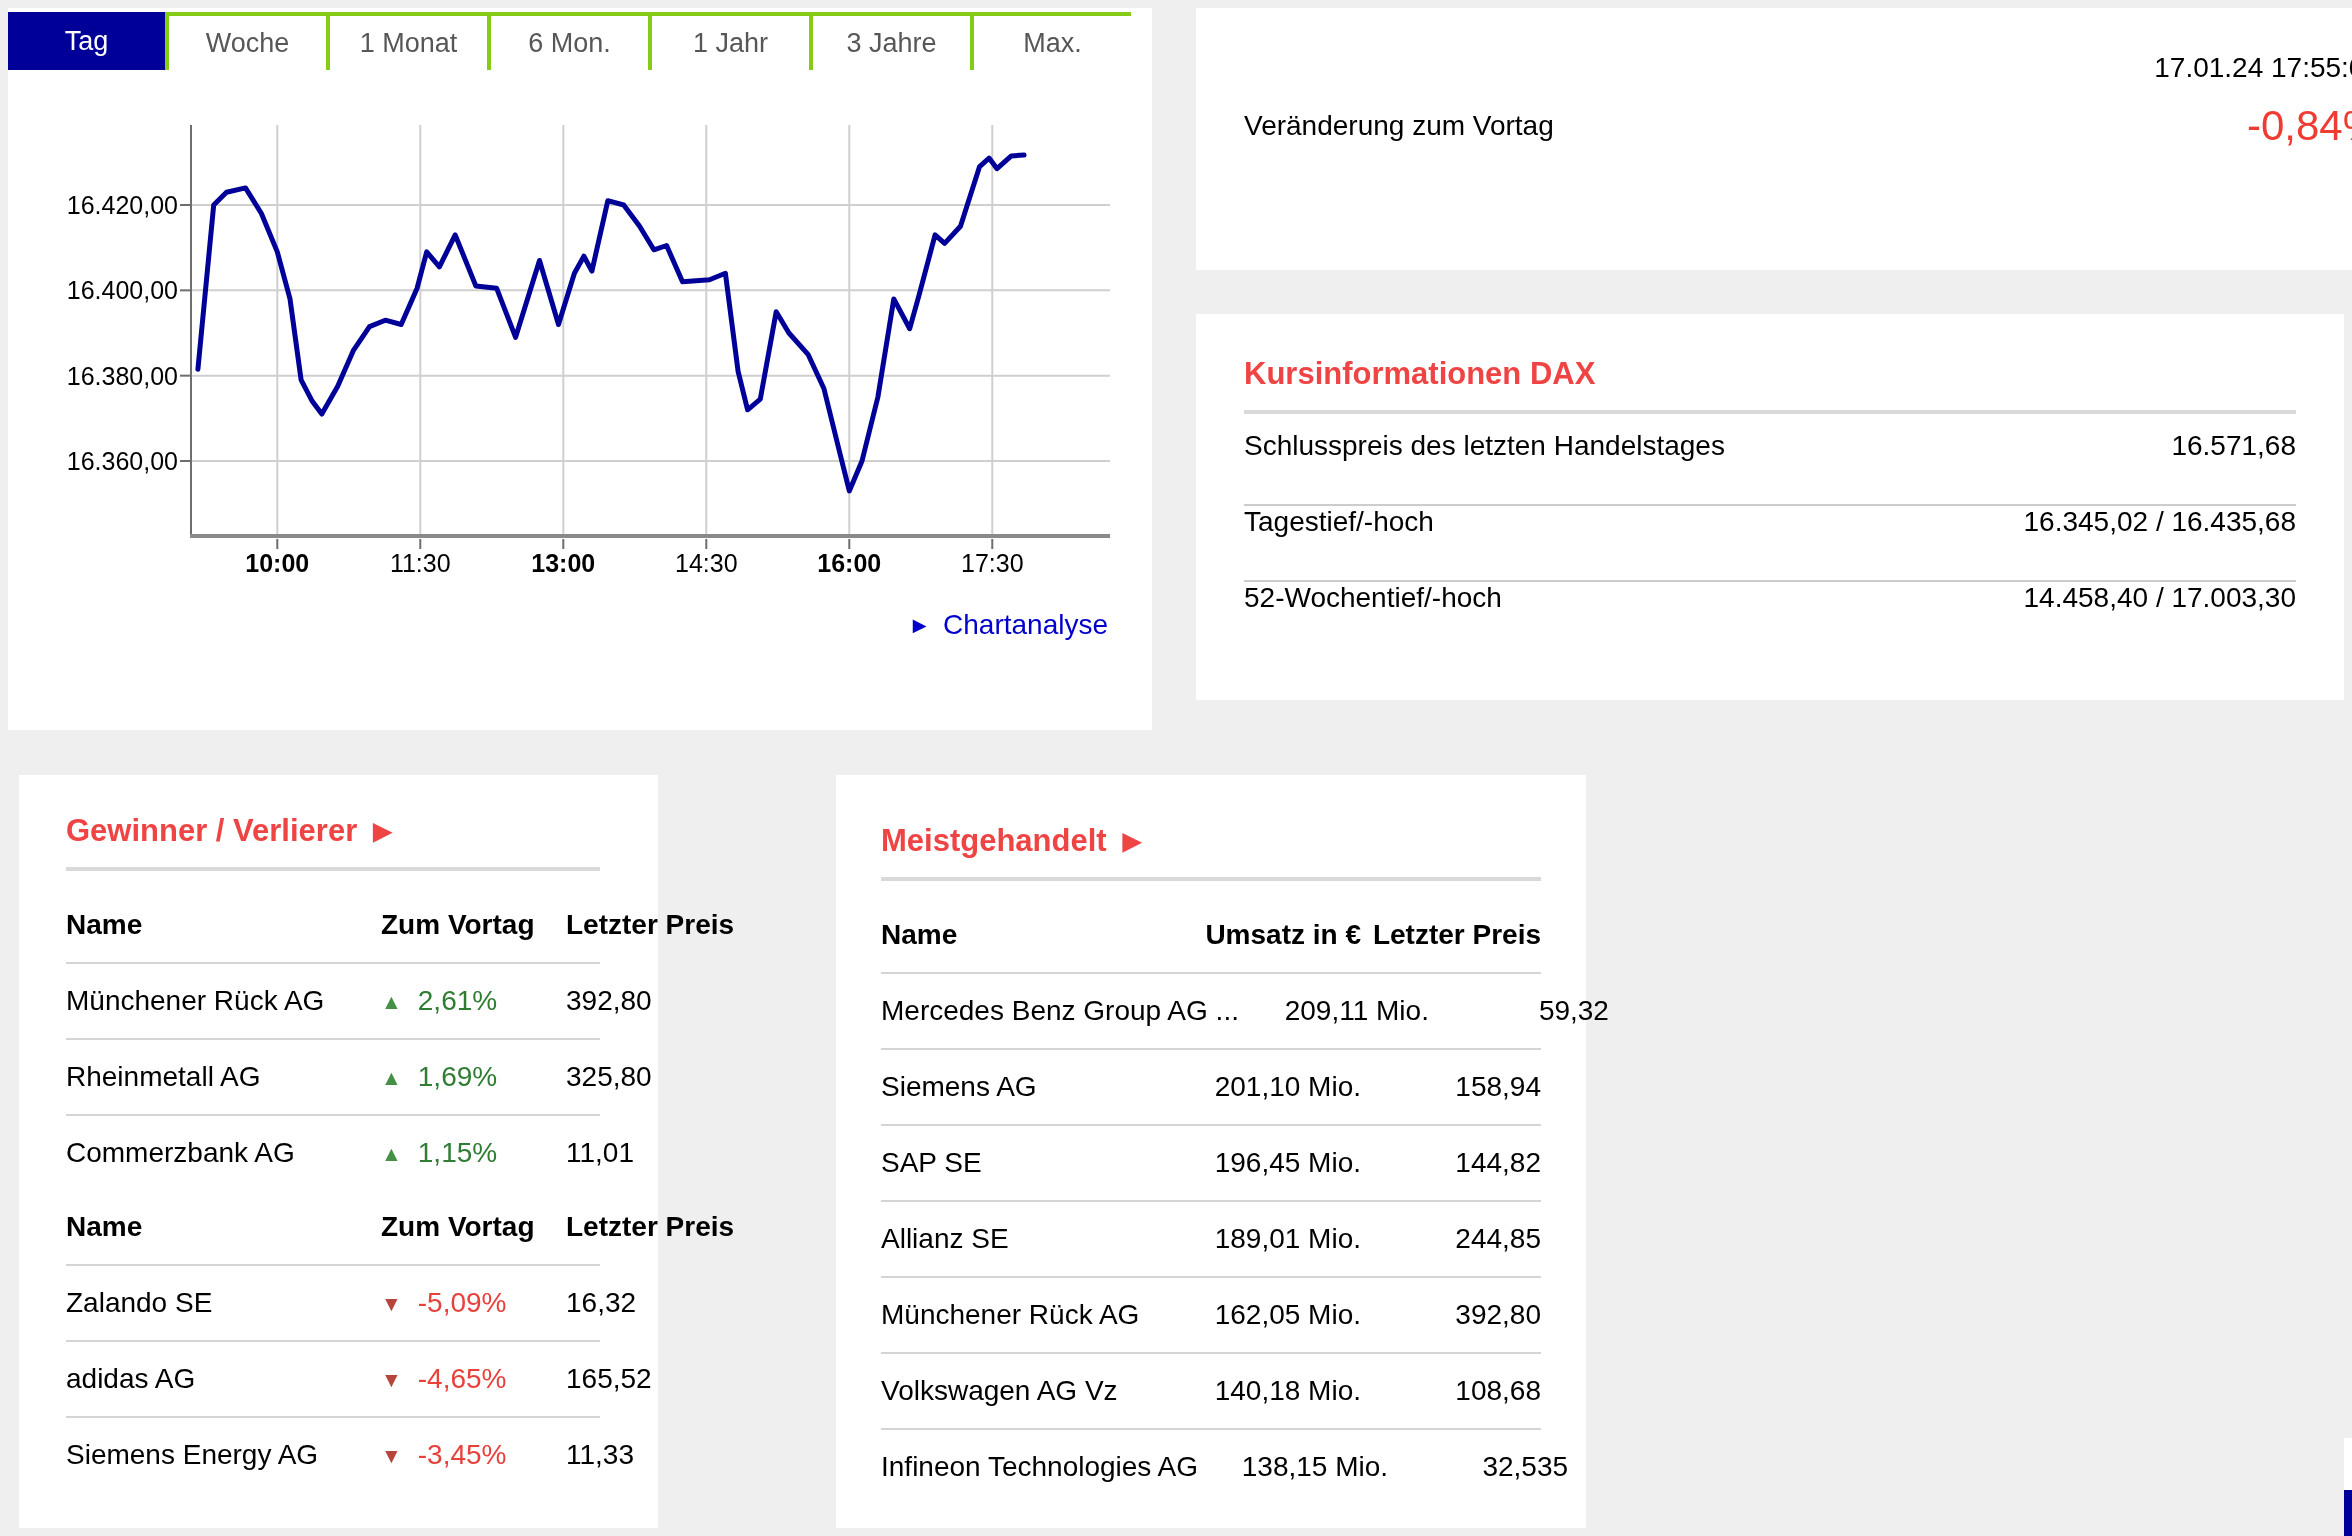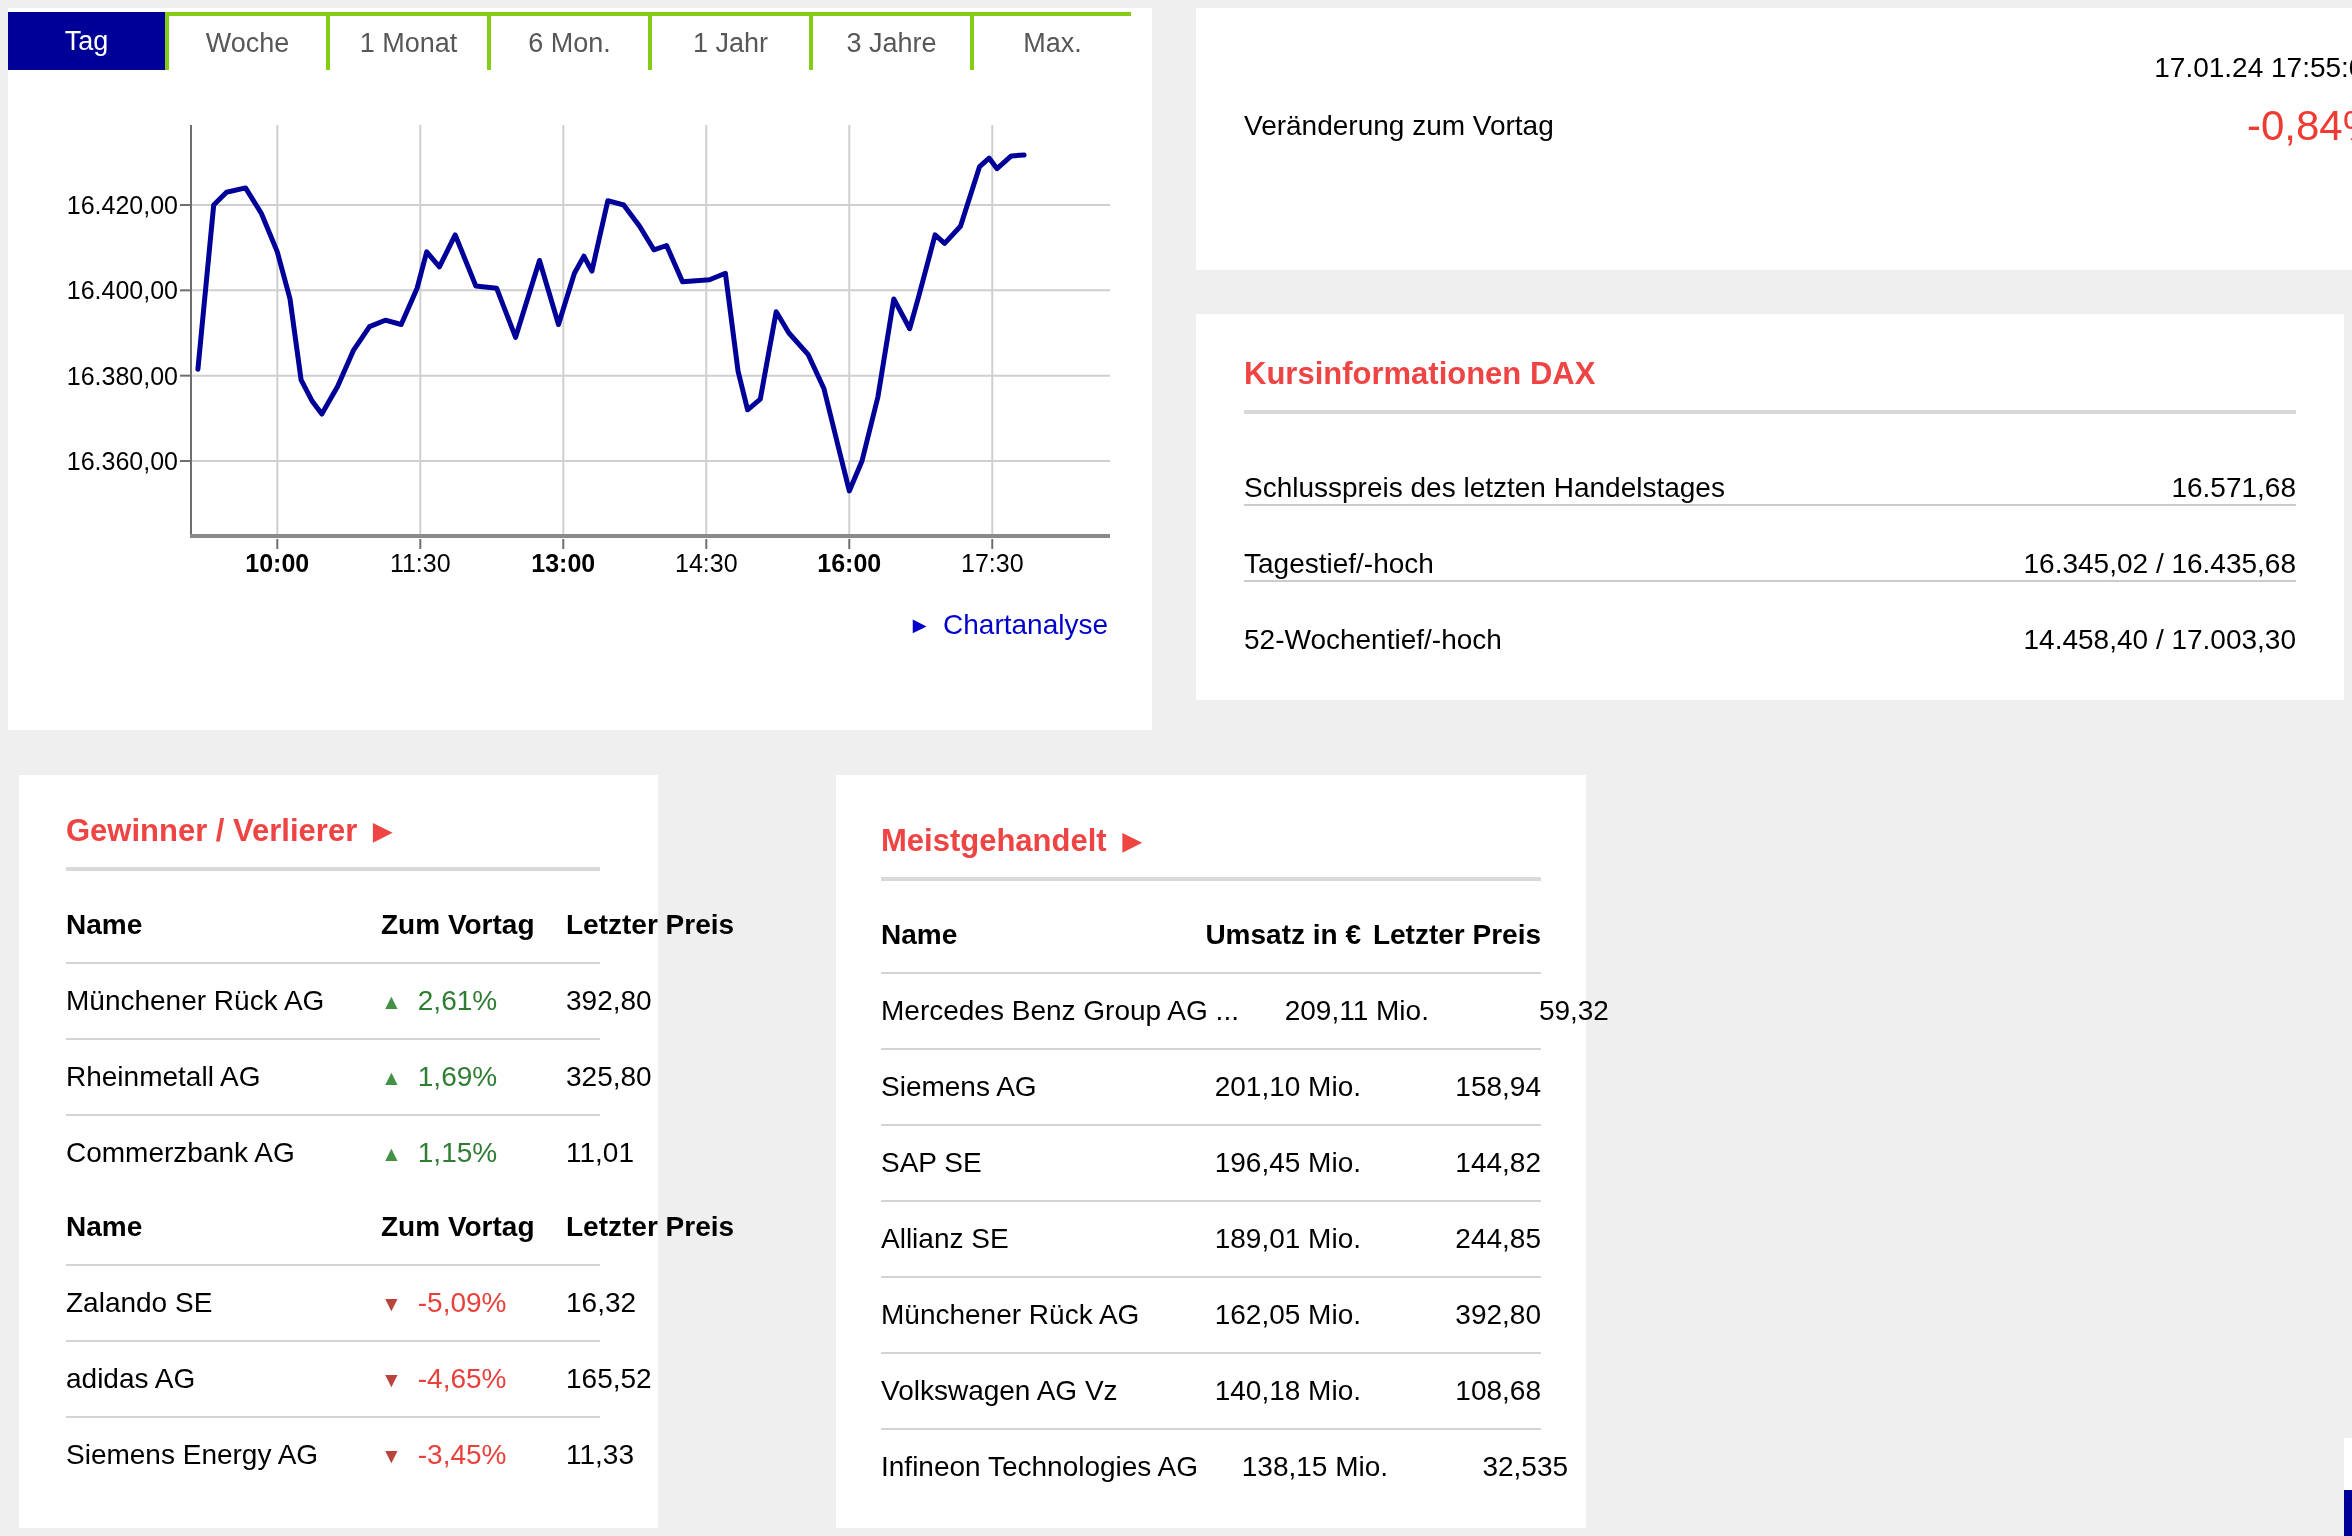--- a/index.html
+++ b/index.html
@@ -29,21 +29,21 @@
   .q-label{font-size:28px}
   .q-value{font-size:42px;color:#ef3b31}
 
   
   #kursinfo-panel{left:1196px;top:314px;width:1148px;height:386px;padding:42px 48px 0}
   .panel-title{margin:0;font-size:31px;font-weight:bold;color:#ef4444;display:flex;align-items:center;gap:16px}
   .panel-title .tri-head{font-size:24px;line-height:1}
   .linked{cursor:pointer}
   .title-rule{height:4px;background:#d9d9d9;margin-top:18px}
   .info-rows{margin-top:16px}
-  .info-row{display:flex;justify-content:space-between;align-items:flex-end;height:74px;font-size:28px}
+  .info-row{display:flex;justify-content:space-between;align-items:flex-start;height:74px;font-size:28px}
   .info-row.bt{border-top:2px solid #cccccc}
 
   
   #gainers-panel{left:19px;top:775px;width:639px;height:753px;padding:38px 58px 0 47px}
   #most-traded-panel{left:836px;top:775px;width:750px;height:753px;padding:48px 45px 0}
   .t-rows{margin-top:17px}
   .t-row{display:grid;align-items:center;height:74px;font-size:28px;border-top:2px solid #d4d4d4;white-space:nowrap}
   .t-row.t-head{border-top:none;font-weight:bold}
   .gl .t-row{grid-template-columns:315px 185px 1fr}
   .mt .t-row{grid-template-columns:1fr 190px 180px}

